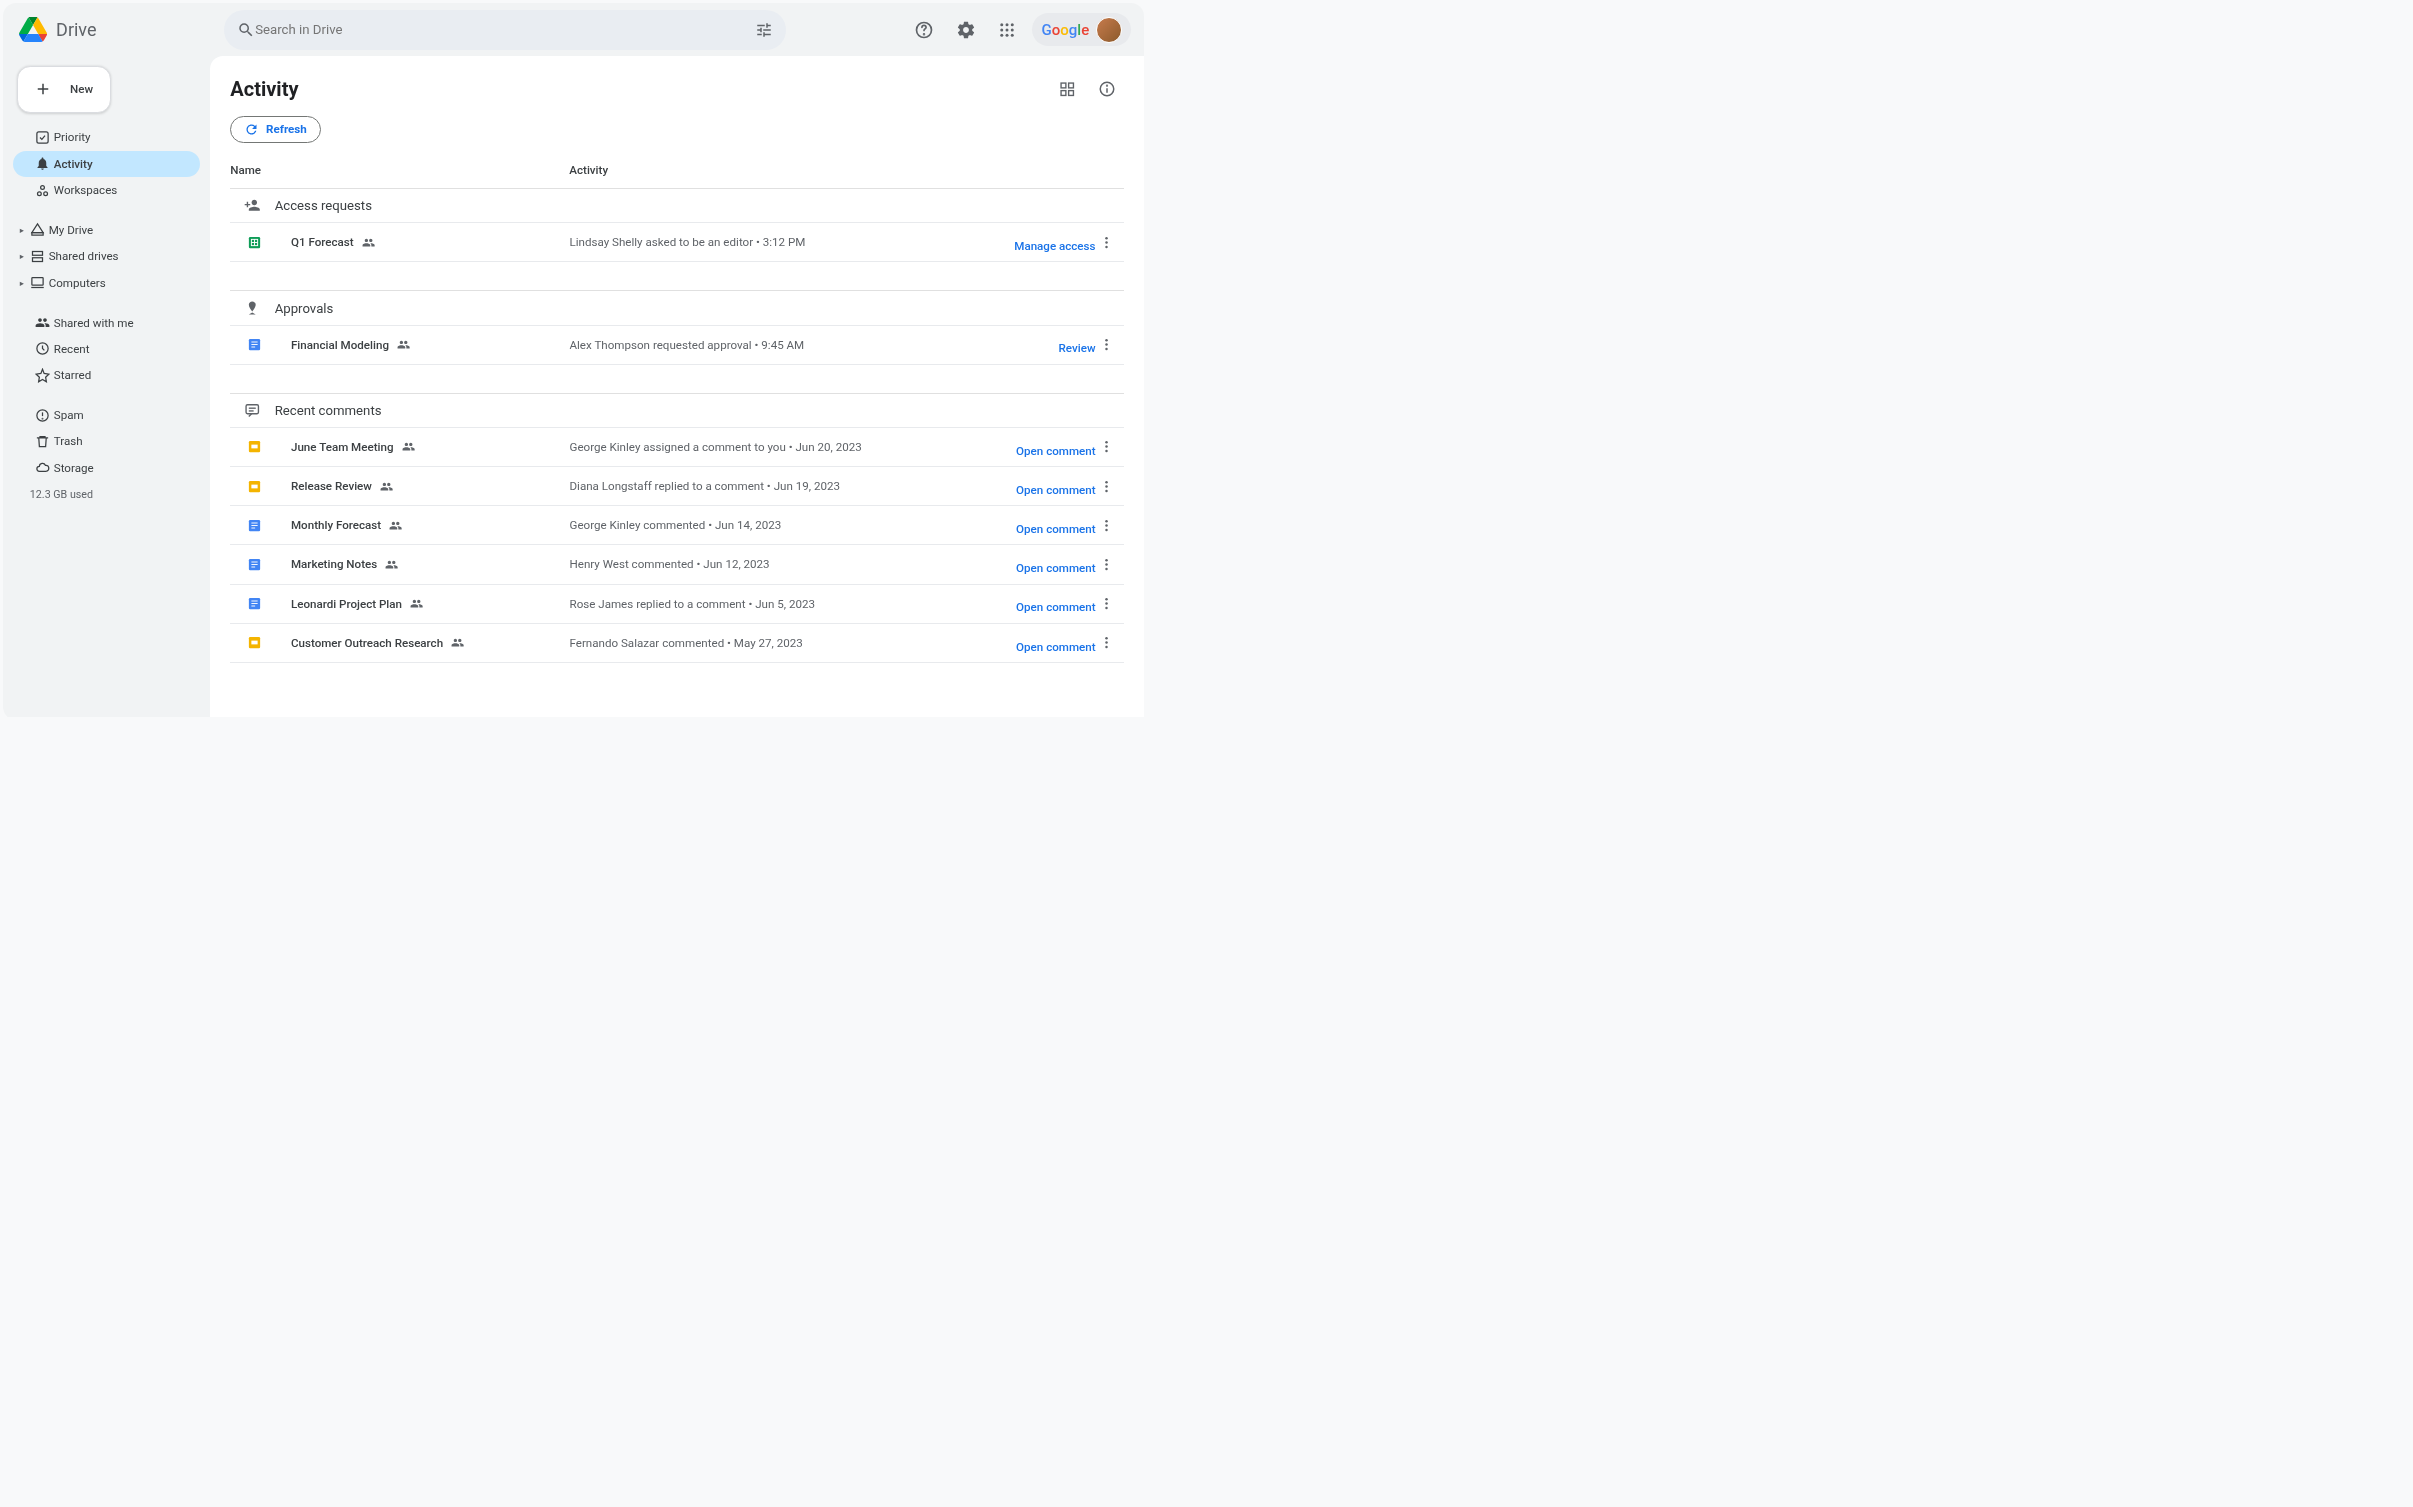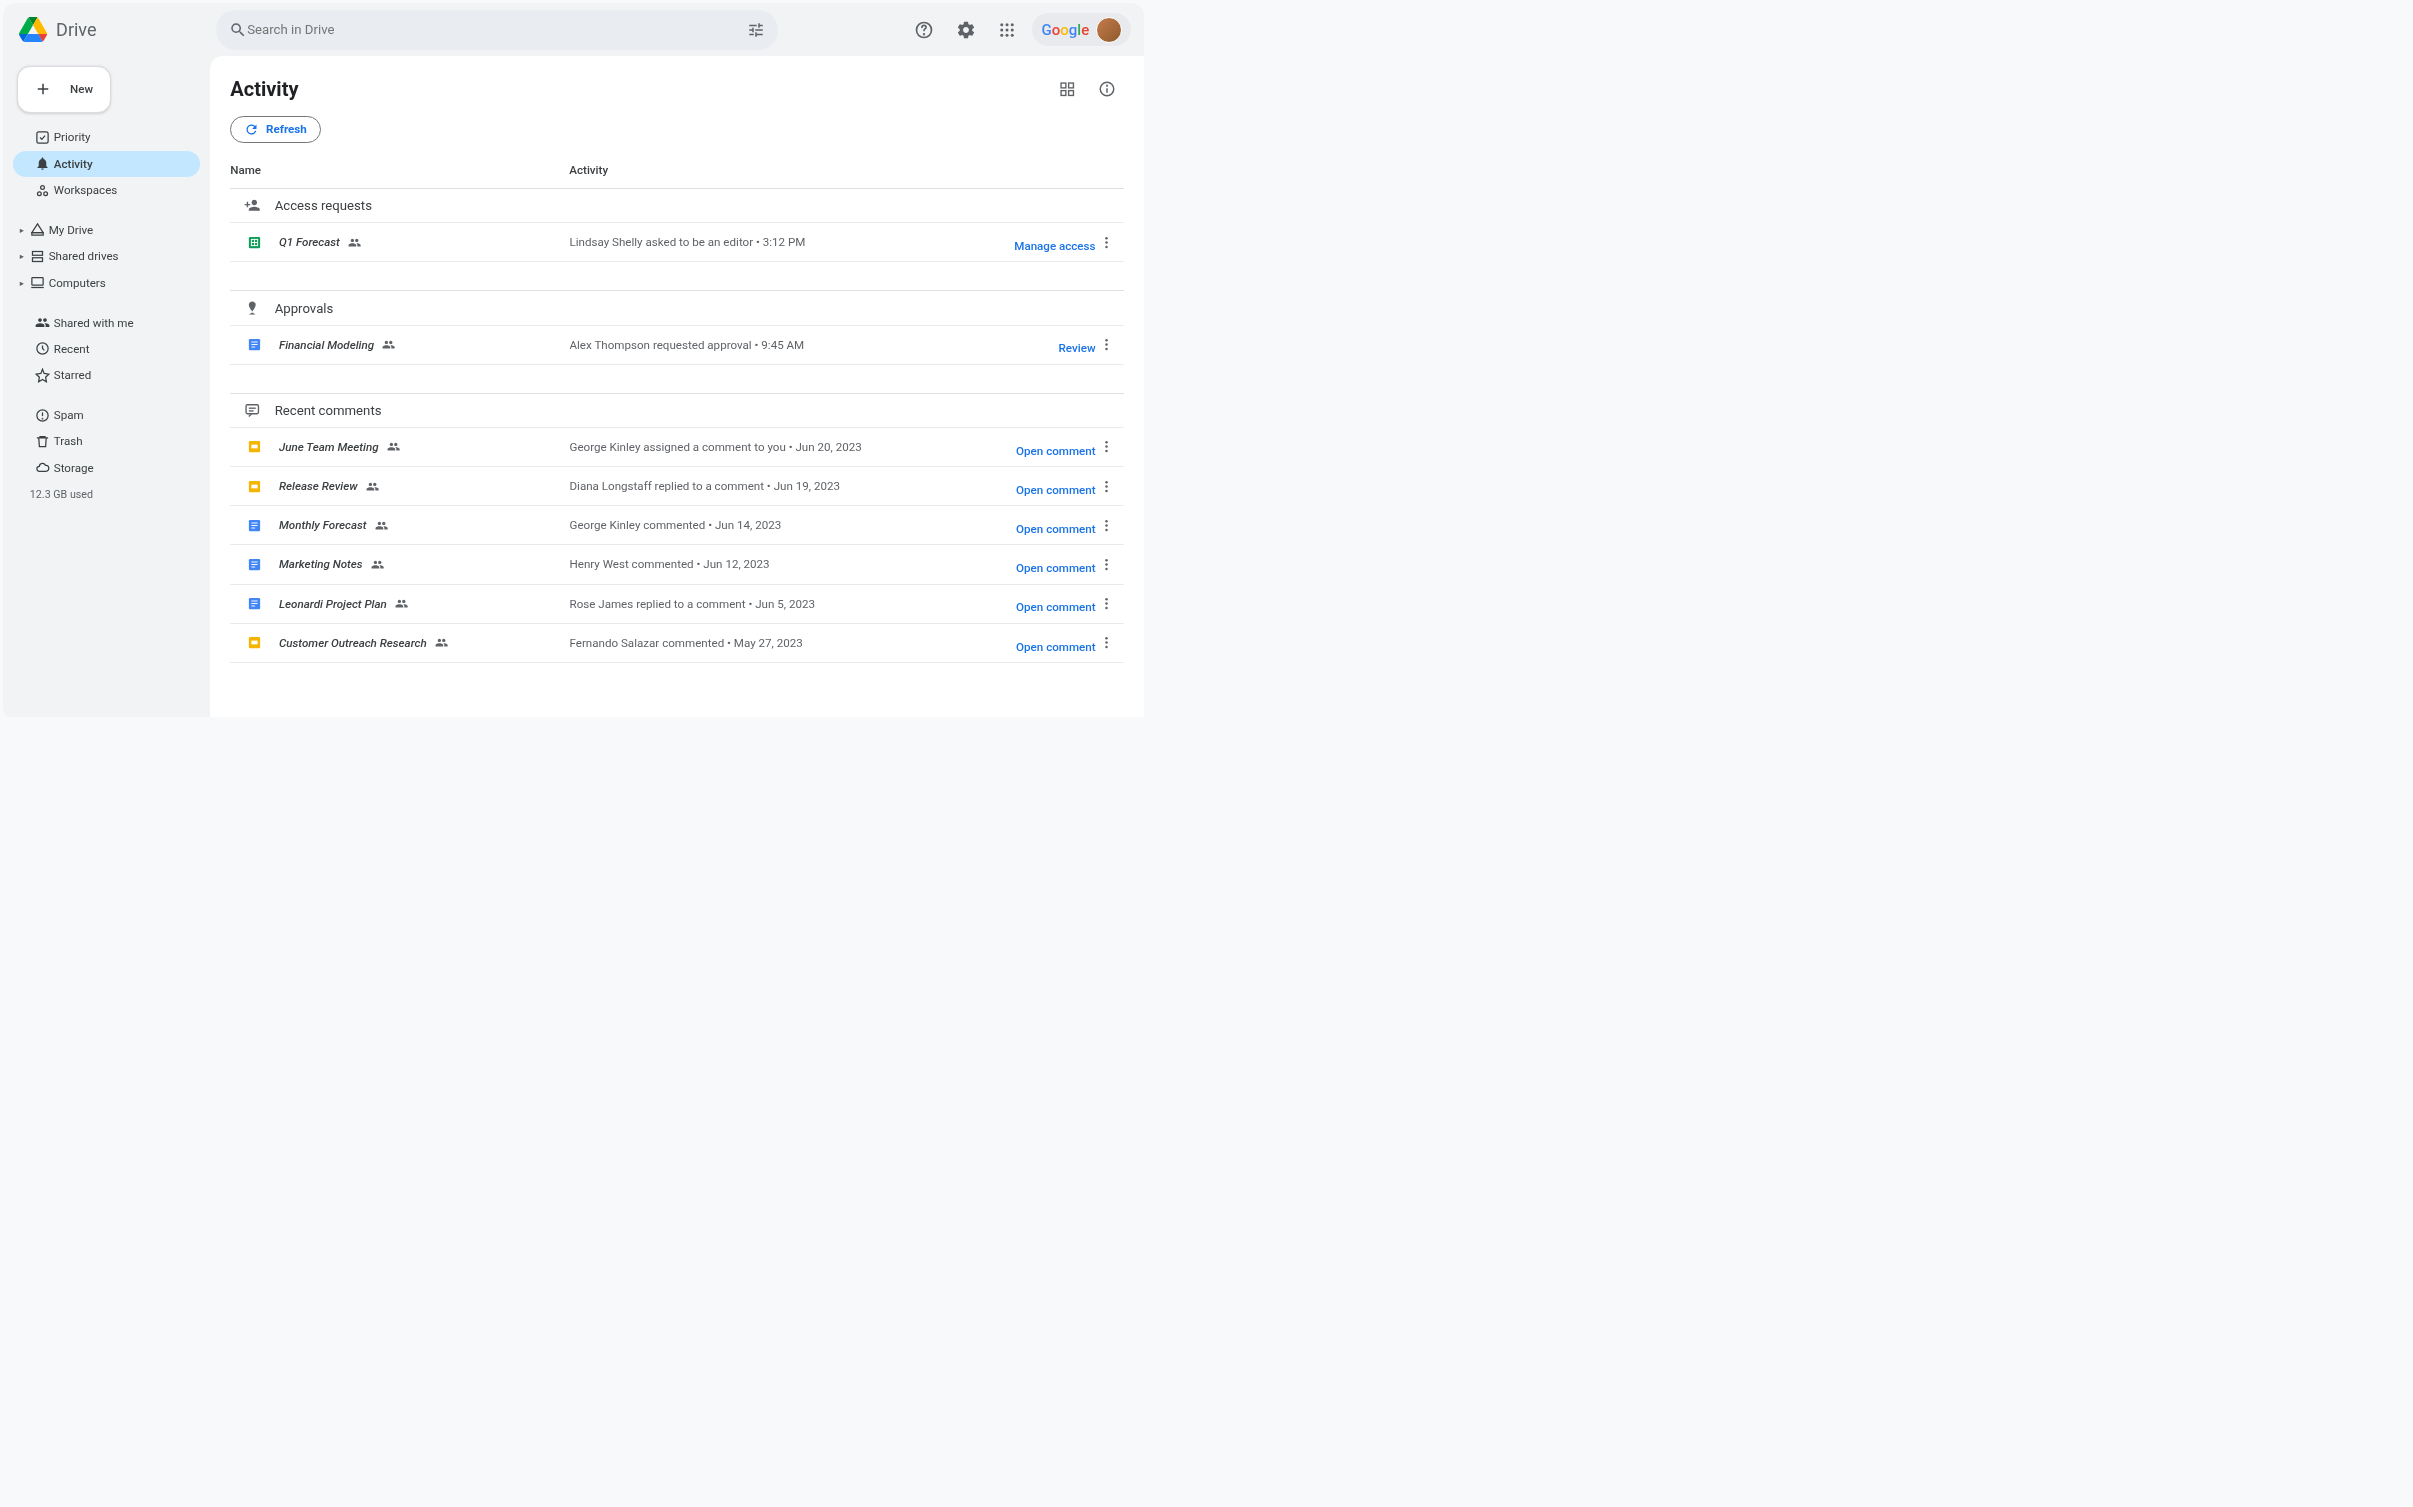--- a/index.html
+++ b/index.html
@@ -1,21 +1,21 @@
 <!DOCTYPE html>
 <html style="font-size:13.2px"><head>
 <meta charset="utf-8">
 <style>
 * { margin: 0; padding: 0; box-sizing: border-box; font-family: 'Google Sans', Roboto, Arial, sans-serif; }
 body { background: #f8f9fa; width: 1147px; height: 717px; overflow: hidden; }
 
 .container { display: flex; flex-direction: column; height: 100%; background: #f1f3f4; border-radius: 13.2px; margin: 3.3px; }
 
 
-.header { display: flex; align-items: center; padding: 6.6px 13.2px; height: 53px; gap: 6px; }
+.header { display: flex; align-items: center; padding: 6.6px 13.2px; height: 53px; gap: 14px; }
 .logo-area { display: flex; align-items: center; gap: 6.6px; width: 182px; }
 .drive-logo { width: 33px; height: 33px; display: flex; align-items: center; justify-content: center; }
 .drive-name { font-size: 18px; color: #5f6368; }
 .search-bar { flex: 1; max-width: 562px; background: #e9edf2; border-radius: 20px; height: 40px; display: flex; align-items: center; padding: 0 13.2px; margin-left: 11.6px; }
 .search-bar input { flex: 1; border: none; background: transparent; font-size: 13.2px; color: #5f6368; outline: none; }
 .header-right { display: flex; align-items: center; gap: 8.3px; margin-left: auto; }
 .icon-btn { width: 33px; height: 33px; border-radius: 50%; display: flex; align-items: center; justify-content: center; cursor: pointer; color: #5f6368; }
 .google-logo-pill { background: #e8eaed; border-radius: 20px; padding: 3.3px 8.3px 3.3px 10px; display: flex; align-items: center; gap: 6.6px; }
 .google-text { font-size: 15px; font-weight: 500; }
 .avatar { width: 26.4px; height: 26.4px; border-radius: 50%; background: linear-gradient(135deg, #c77b4d, #8b5a2b); border: 1.7px solid #fff; }
@@ -43,21 +43,21 @@
 .col-name { width: 339px; }
 .col-activity { flex: 1; }
 
 .section { margin-top: 5px; }
 .section-header { display: flex; align-items: center; gap: 13.2px; padding: 8.3px 0 8.3px 13.2px; font-size: 13.2px; color: #3c4043; border-top: 0.8px solid #e0e0e0; }
 .section-header .sicon { color: #5f6368; width: 18px; display: flex; justify-content:center; }
 
 .row { display: flex; align-items: center; padding: 8.3px 6.6px 8.3px 13.2px; border-top: 0.8px solid #e8eaed; font-size: 11.6px; }
 .row:last-child { border-bottom: 0.8px solid #e8eaed; }
 .row .file-icon { width: 21.5px; display:flex; justify-content:center; }
-.row .file-name { font-weight: 500; color: #3c4043; margin-left: 14px; display: flex; align-items: center; gap: 8.3px; font-style: italic; }
+.row .file-name { font-weight: 500; color: #3c4043; margin-left: 26px; display: flex; align-items: center; gap: 8.3px; }
 .row .name-cell { width: 326px; display: flex; align-items: center; }
 .row .activity-cell { flex: 1; color: #5f6368; }
 .row .action-cell { display: flex; align-items: flex-end; }
 .row .action-link { color: #1a73e8; font-weight: 500; cursor: pointer; }
 .row .more { color: #5f6368; cursor: pointer; padding: 3.3px; }
 
 .section-gap { height: 23px; }
 
 svg { display: block; }
 .shared-icon { color: #5f6368; }

